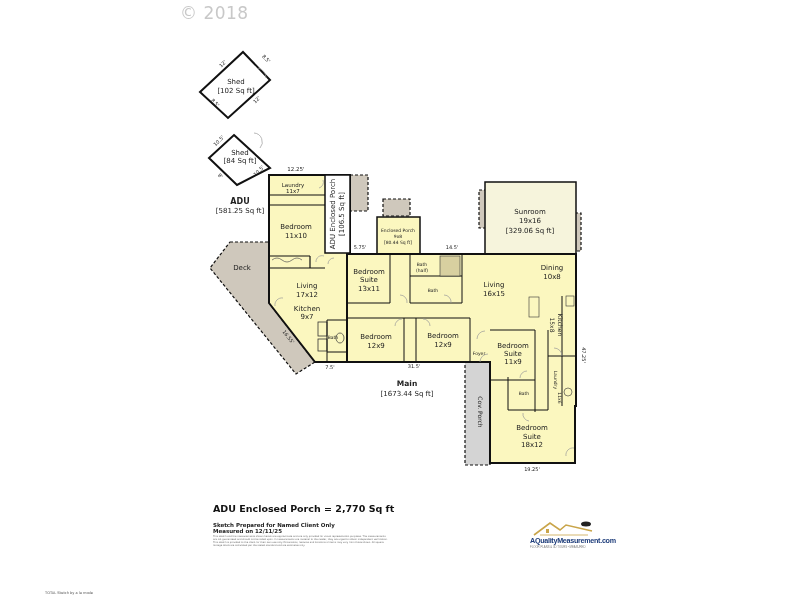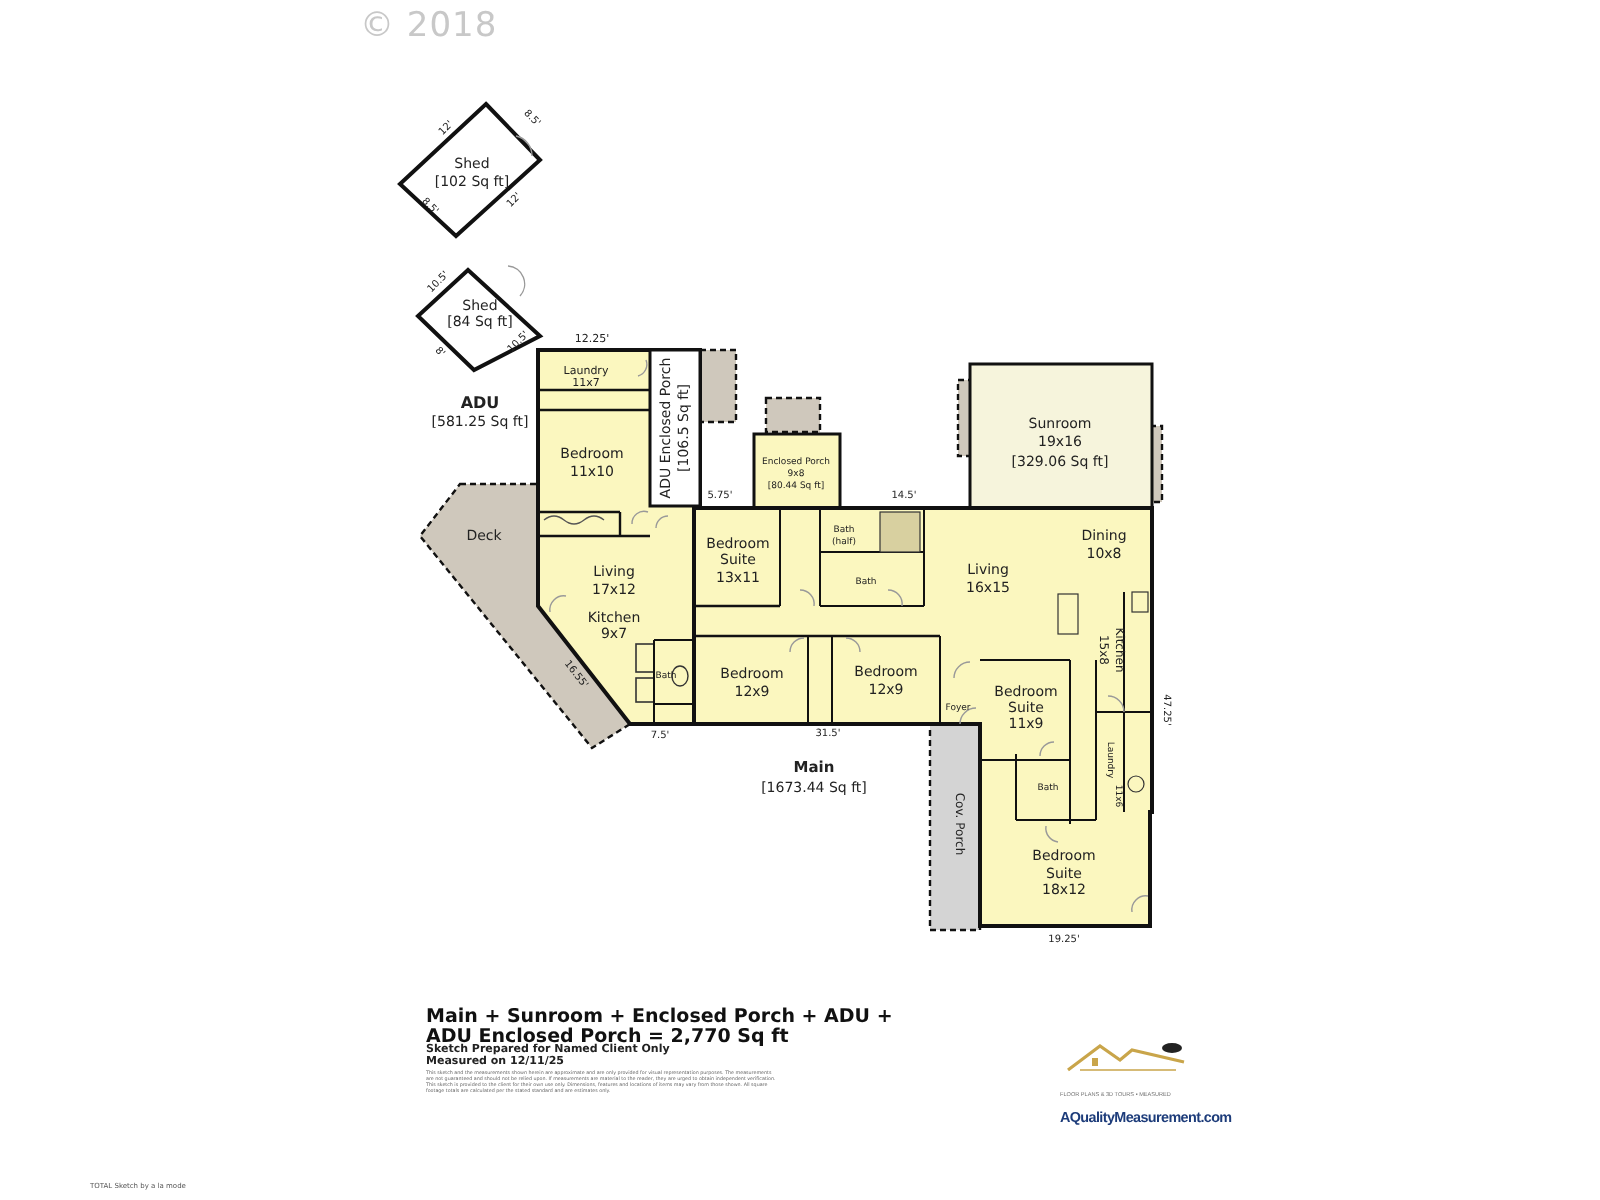--- a/index.html
+++ b/index.html
@@ -6,21 +6,21 @@
   body{width:800px;height:600px;position:relative;overflow:hidden;font-family:"DejaVu Sans",sans-serif;}
   .abs{position:absolute;}
   #copyright{left:180px;top:3px;font-size:17px;color:#c8c8c8;letter-spacing:0.5px;font-family:"DejaVu Sans",sans-serif;}
   svg#plan{position:absolute;left:0;top:0;}
   .lbl{font-family:"DejaVu Sans",sans-serif;fill:#222;text-anchor:middle;}
   .summary{left:213px;top:504px;font-size:9.5px;font-weight:bold;color:#111;line-height:10px;font-family:"DejaVu Sans",sans-serif;}
   .sub{left:213px;top:522px;font-size:5.5px;font-weight:bold;color:#222;line-height:6px;font-family:"DejaVu Sans",sans-serif;}
   .fine{left:213px;top:535px;width:175px;font-size:2.4px;color:#666;line-height:3px;font-family:"DejaVu Sans",sans-serif;}
   .footer{left:45px;top:591px;font-size:3.5px;color:#555;font-family:"DejaVu Sans",sans-serif;}
   .logo{left:530px;top:517px;width:66px;height:34px;}
-  .logo-text{position:absolute;left:0;top:37px;font-size:7.2px;font-weight:bold;color:#1d3c7a;letter-spacing:-0.3px;font-family:"Liberation Sans",sans-serif;white-space:nowrap;}
+  .logo-text{position:absolute;left:0;top:19px;font-size:7.2px;font-weight:bold;color:#1d3c7a;letter-spacing:-0.3px;font-family:"Liberation Sans",sans-serif;white-space:nowrap;}
   .logo-sub{position:absolute;left:0;top:28px;font-size:2.8px;color:#777;white-space:nowrap;font-family:"Liberation Sans",sans-serif;}
 </style>
 </head>
 <body>
 
 <div id="copyright" class="abs">© 2018</div>
 
 <svg id="plan" width="800" height="600" viewBox="0 0 800 600">
 
   <g>
@@ -185,21 +185,20 @@
   <text class="lbl" x="478" y="412" font-size="6" transform="rotate(90 478 412)">Cov. Porch</text>
   <text class="lbl" x="452" y="249" font-size="5">14.5'</text>
   <text class="lbl" x="414" y="368" font-size="5">31.5'</text>
   <text class="lbl" x="582" y="355" font-size="5" transform="rotate(90 582 355)">47.25'</text>
   <text class="lbl" x="532" y="471" font-size="5">19.25'</text>
   <text class="lbl" x="407" y="386" font-size="7.5" font-weight="bold">Main</text>
   <text class="lbl" x="407" y="396" font-size="7">[1673.44 Sq ft]</text>
 </svg>
 
 <div class="abs summary">
-  <div>Main + Sunroom  + Enclosed Porch + ADU +</div>
   <div>ADU Enclosed Porch = 2,770 Sq ft</div>
 </div>
 <div class="abs sub">
   <div>Sketch Prepared for Named Client Only</div>
   <div>Measured on 12/11/25</div>
 </div>
 <div class="abs fine">This sketch and the measurements shown herein are approximate and are only provided for visual representation purposes. The measurements are not guaranteed and should not be relied upon. If measurements are material to the reader, they are urged to obtain independent verification. This sketch is provided to the client for their own use only. Dimensions, features and locations of items may vary from those shown. All square footage totals are calculated per the stated standard and are estimates only.</div>
 
 <div class="abs logo">
   <svg width="66" height="20" viewBox="0 0 66 20">

